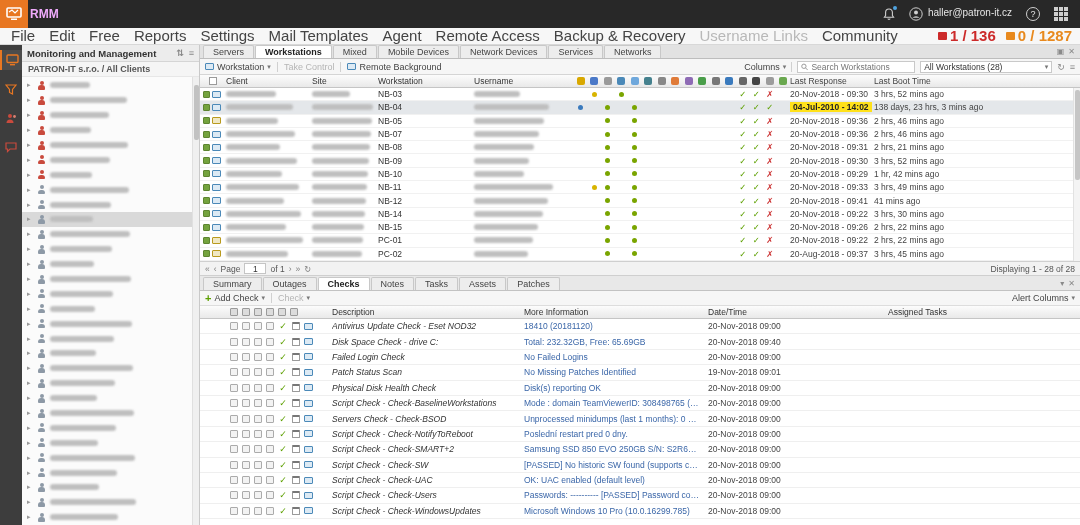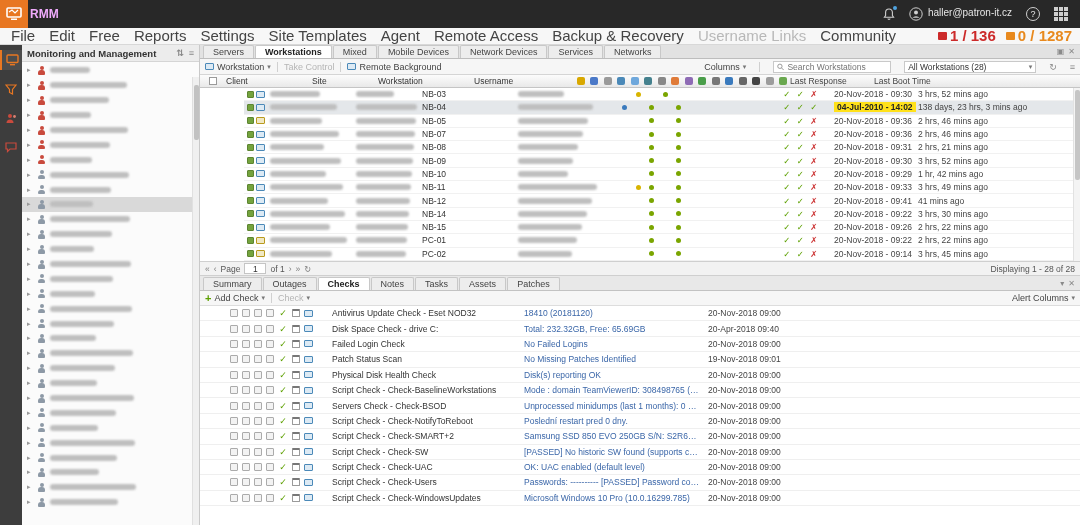--- a/index.html
+++ b/index.html
@@ -62,29 +62,29 @@
   .tabstrip { height:14px; background:#e2e2e2; border-bottom:1px solid #bdbdbd; display:flex; align-items:flex-end; padding-left:3px; gap:1px; }
   .tab { padding:1px 9px 1px; font-size:9px; color:#444; background:#ededed; border:1px solid #c8c8c8; border-bottom:none; border-radius:2px 2px 0 0; height:13px; }
   .tab.active { background:#fff; font-weight:bold; color:#222; }
   .strip-right { margin-left:auto; display:flex; gap:4px; padding:0 5px 2px 0; color:#8a8a8a; font-size:8px; }
 
   .ws-toolbar { height:16px; background:#f6f6f6; border-bottom:1px solid #d5d5d5; display:flex; align-items:center; padding:0 5px; gap:6px; font-size:9px; color:#444; }
   .tb-btn { display:flex; align-items:center; gap:3px; }
   .tb-btn.disabled { color:#b5b5b5; }
   .tb-sep { width:1px; height:10px; background:#d0d0d0; }
   .caret-dn { font-size:7px; color:#777; }
-  .tb-right { margin-left:auto; display:flex; align-items:center; gap:13px; }
+  .tb-right { margin-left:auto; display:flex; align-items:center; gap:5px; }
   .search-box { display:flex; align-items:center; gap:3px; border:1px solid #c9c9c9; background:#fff; height:12px; width:118px; padding:0 3px; }
   .search-box input { border:none; outline:none; font-size:8.5px; width:100%; color:#444; font-family:inherit; }
   .filter-box { display:flex; align-items:center; border:1px solid #c9c9c9; background:#fff; height:12px; width:132px; padding:0 3px; justify-content:space-between; font-size:8.5px; color:#333; }
   .mini-ic { color:#8a8a8a; font-size:9px; }
 
   
   .ws-th { height:13px; display:flex; align-items:center; background:linear-gradient(#fcfcfc,#e9e9e9); border-bottom:1px solid #c5c5c5; font-size:8.5px; color:#333; }
-  .ws-rows { height:173px; overflow:hidden; position:relative;padding-left:44px; }
+  .ws-rows { height:173px; overflow:hidden; position:relative; }
   .ws-row { height:13.3px; display:flex; align-items:center; border-bottom:1px solid #f1f1f1; font-size:8.5px; }
   .ws-row.sel { background:#e4e7ea; }
   .c-sel { width:22px; flex:0 0 22px; display:flex; align-items:center; gap:2px; padding-left:3px; }
   .c-client { width:90px; flex:0 0 90px; padding-left:4px; }
   .c-site { width:66px; flex:0 0 66px; }
   .c-ws { width:80px; flex:0 0 80px; color:#333; }
   .c-user { width:100px; flex:0 0 100px;margin-left:16px; }
   .c-status { width:216px; flex:0 0 216px; display:flex; }
   .c-resp { width:84px; flex:0 0 84px; color:#444; }
   .c-boot { flex:1; color:#444; }
@@ -122,21 +122,21 @@
   .checks-toolbar { height:15px; background:#f6f6f6; border-bottom:1px solid #ddd; display:flex; align-items:center; padding:0 5px; gap:6px; font-size:9px; color:#444; }
   .plus { color:#5da000; font-weight:bold; font-size:11px; }
   .ck-th { height:13px; display:flex; align-items:center; background:linear-gradient(#fcfcfc,#e9e9e9); border-bottom:1px solid #c5c5c5; font-size:8.5px; color:#333; }
   .ck-icons-col { width:132px; flex:0 0 132px; display:flex; gap:4px; padding-left:30px; align-items:center; }
   .ck-desc { width:192px; flex:0 0 192px; }
   .ck-info { width:184px; flex:0 0 184px; }
   .ck-date { width:180px; flex:0 0 180px; }
   .ck-asgn { flex:1; }
   .ck-rows { flex:1; overflow:hidden; }
   .ck-row { height:15.4px; display:flex; align-items:center; border-bottom:1px solid #efefef; font-size:8.5px; }
-  .ck-row .ck-desc { color:#333; white-space:nowrap; overflow:hidden; text-overflow:ellipsis; }
+  .ck-row .ck-desc { color:#333; white-space:nowrap; overflow:hidden; text-overflow:ellipsis;font-style:italic; }
   .ck-row .ck-info { color:#3a66a8; white-space:nowrap; overflow:hidden; text-overflow:ellipsis; padding-right:6px; }
   .ck-row .ck-date { color:#444; }
   .sq { width:8px; height:8px; border:1px solid #ababab; background:#f3f3f3; border-radius:1px; display:inline-block; }
   .hsq { width:8px; height:8px; border:1px solid #9a9a9a; background:#dcdcdc; border-radius:1px; display:inline-block; }
   .ckmark { color:#5da000; font-weight:bold; font-size:9px; width:10px; text-align:center; }
   .cal { width:8px; height:8px; border:1px solid #9a9a9a; border-top:2.5px solid #777; background:#fff; border-radius:1px; display:inline-block; }
   .t-icon { width:9px; height:7px; border:1px solid #4b89b8; background:#ddeaf4; border-radius:1px; display:inline-block; }
   .svg-ic { display:block; }
 </style>
 </head>
@@ -181,21 +181,21 @@
       </span>
   </div>
 </div>
 
 <div class="menubar">
   <span class="menu-item">File</span>
   <span class="menu-item">Edit</span>
   <span class="menu-item">Free</span>
   <span class="menu-item">Reports</span>
   <span class="menu-item">Settings</span>
-  <span class="menu-item">Site Templates</span>
+  <span class="menu-item">Mail Templates</span>
   <span class="menu-item">Agent</span>
   <span class="menu-item">Remote Access</span>
   <span class="menu-item">Backup &amp; Recovery</span>
   <span class="menu-item disabled">Username Links</span>
   <span class="menu-item">Community</span>
   <div class="menubar-right">
     <span class="abadge">
       <span class="abox r"></span>
       <span class="aval r">1 / 136</span>
     </span>
@@ -235,20 +235,21 @@
   </div>
 
   <div class="sidebar">
     <div class="sb-header">
       <span>Monitoring and Management</span>
       <span class="sb-ic">
         <span>⇅</span>
         <span>≡</span>
       </span>
     </div>
+    <div class="sb-path">PATRON-IT s.r.o. / All Clients</div>
     <div class="tree" id="tree">
         <div class="tree-item">
           <span class="caret">▸</span>
           <span class="person red"></span>
           <span class="blur-bar" style="width: 40px;"></span>
         </div>
         <div class="tree-item">
           <span class="caret">▸</span>
           <span class="person red"></span>
           <span class="blur-bar" style="width: 77px;"></span>
@@ -863,21 +864,21 @@
             <span class="scell"></span>
             <span class="scell"></span>
             <span class="scell"></span>
             <span class="scell"></span>
             <span class="scell"></span>
             <span class="scell gc">✓</span>
             <span class="scell gc">✓</span>
             <span class="scell rx">✗</span>
             <span class="scell"></span>
           </div>
-    <div class="c-resp"><span class="resp-text">20-Nov-2018 - 09:14</span></div>
+    <div class="c-resp"><span class="resp-text">20-Aug-2018 - 09:37</span></div>
     <div class="c-boot">3 hrs, 45 mins ago</div>
   </div>
         <div class="ws-scroll">
           <span class="ws-thumb"></span>
         </div>
     </div>
 
     <div class="pager">
       <span class="pg-btn">«</span>
       <span class="pg-btn">‹</span>
@@ -916,20 +917,34 @@
         <span class="caret-dn">▾</span>
       </span>
       <div class="tb-right">
         <span class="tb-btn">
           <span>Alert Columns</span>
           <span class="caret-dn">▾</span>
         </span>
       </div>
     </div>
 
+    <div class="ck-th">
+      <div class="ck-icons-col">
+        <span class="hsq"></span>
+        <span class="hsq"></span>
+        <span class="hsq"></span>
+        <span class="hsq"></span>
+        <span class="hsq"></span>
+        <span class="hsq"></span>
+      </div>
+      <div class="ck-desc">Description</div>
+      <div class="ck-info">More Information</div>
+      <div class="ck-date">Date/Time</div>
+      <div class="ck-asgn">Assigned Tasks</div>
+    </div>
 
     <div class="ck-rows" id="check-rows">
         <div class="ck-row">
     <div class="ck-icons-col">
       <span class="sq"></span>
       <span class="sq"></span>
       <span class="sq"></span>
       <span class="sq"></span>
       <span class="ckmark">✓</span>
       <span class="cal"></span>
@@ -945,21 +960,21 @@
       <span class="sq"></span>
       <span class="sq"></span>
       <span class="sq"></span>
       <span class="sq"></span>
       <span class="ckmark">✓</span>
       <span class="cal"></span>
       <span class="t-icon"></span>
     </div>
     <div class="ck-desc">Disk Space Check - drive C:</div>
     <div class="ck-info">Total: 232.32GB, Free: 65.69GB</div>
-    <div class="ck-date">20-Apr-2018 09:40</div>
+    <div class="ck-date">20-Nov-2018 09:40</div>
     <div class="ck-asgn"></div>
   </div>
         <div class="ck-row">
     <div class="ck-icons-col">
       <span class="sq"></span>
       <span class="sq"></span>
       <span class="sq"></span>
       <span class="sq"></span>
       <span class="ckmark">✓</span>
       <span class="cal"></span>

